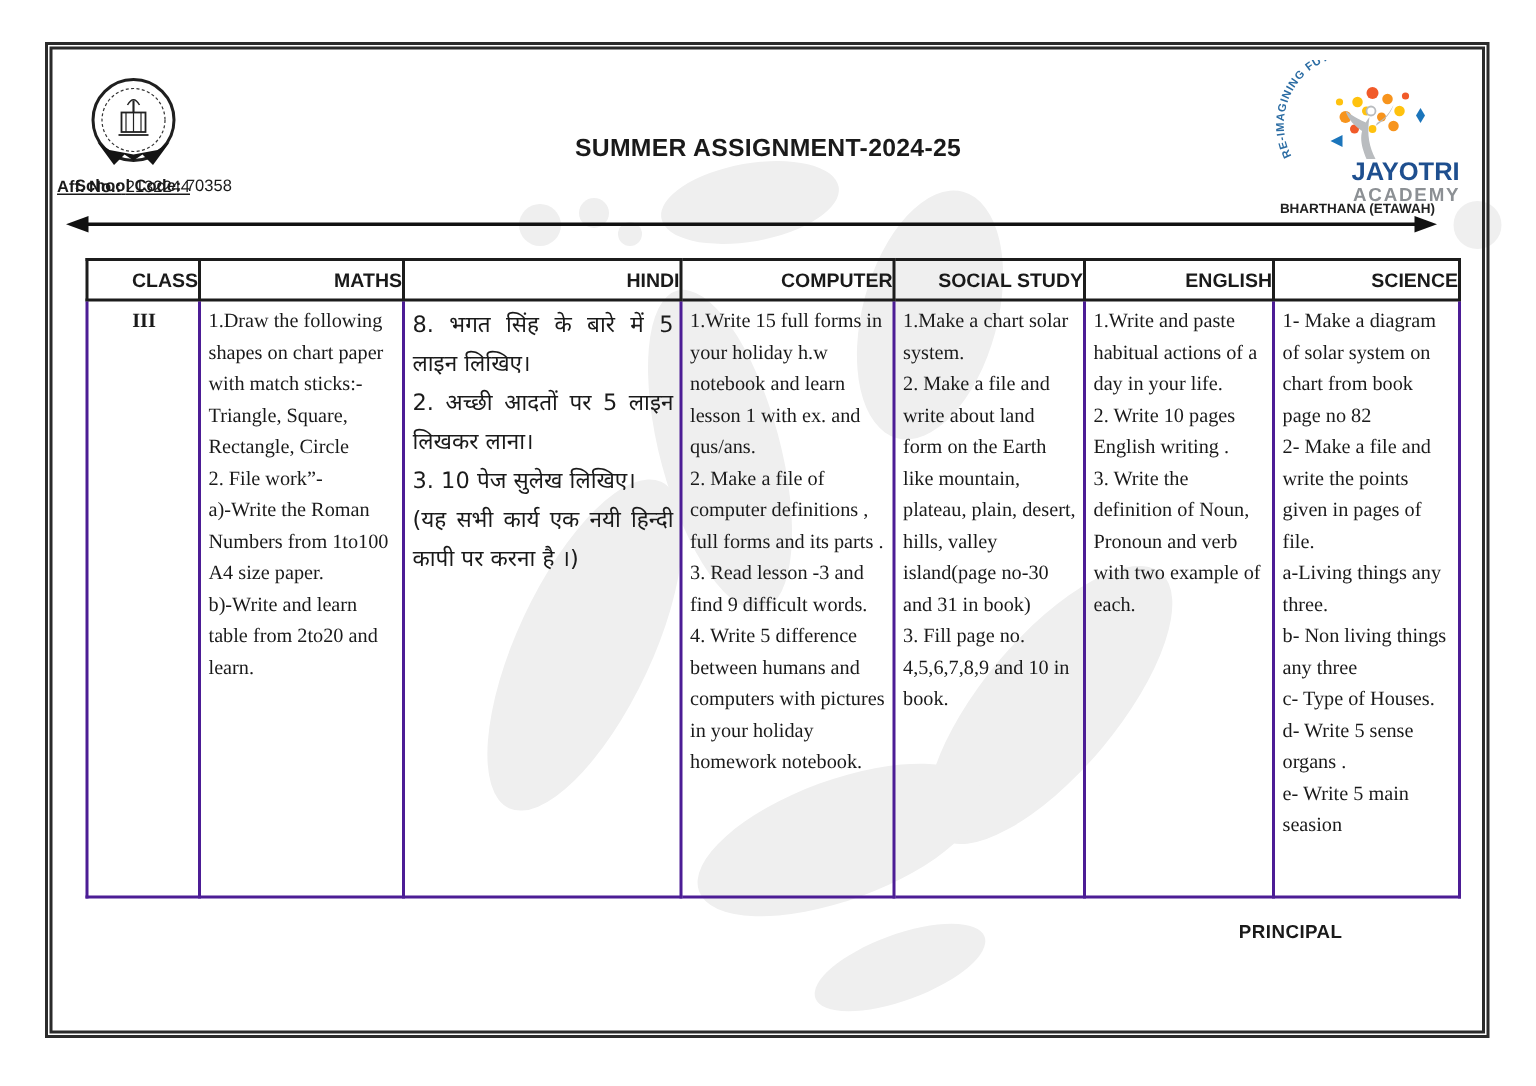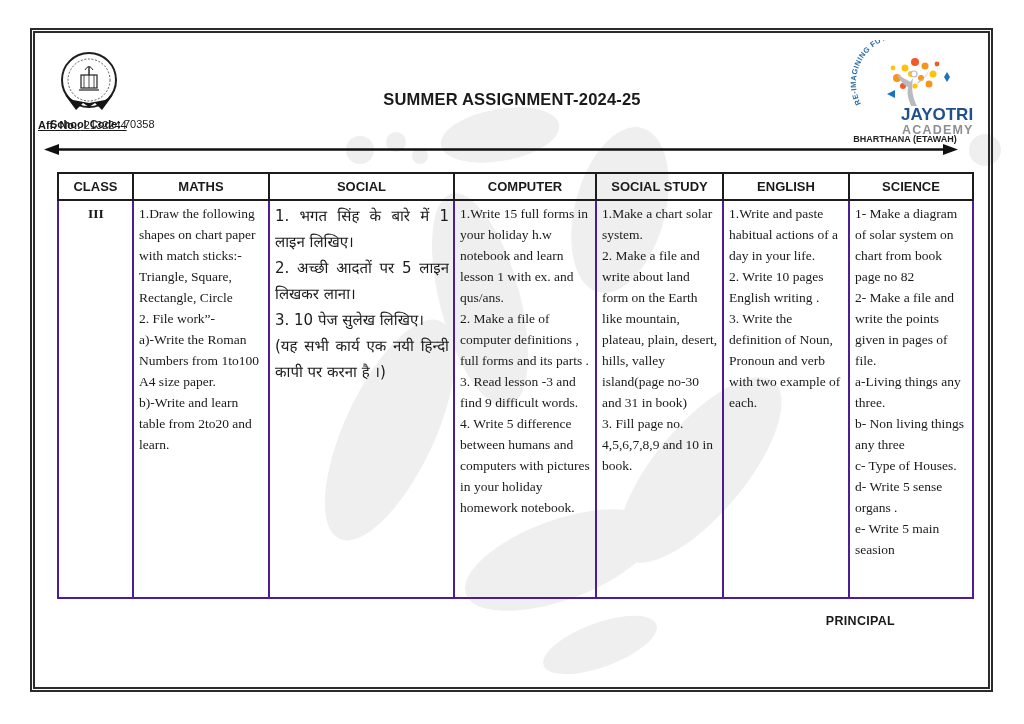--- a/index.html
+++ b/index.html
@@ -29,21 +29,21 @@
     font-size:9px;font-weight:bold;color:#222;}
 
   .arrow{position:absolute;left:44px;top:142px;}
 
   table.assignment{
     position:absolute;left:57px;top:172px;width:915px;
     border-collapse:collapse;table-layout:fixed;background:transparent;
   }
   table.assignment th{
     border:2px solid #1c1c1c;height:25px;font-size:13px;font-weight:bold;
-    font-family:"Liberation Sans",sans-serif;text-align:center;padding:0;
+    font-family:"Liberation Sans",sans-serif;text-align:right;padding:0;
   }
   table.assignment td{
     border:2px solid #4c1d95;vertical-align:top;padding:2px 4px 0 5px;
     font-family:"Liberation Serif",serif;font-size:13.5px;line-height:21px;
   }
   td.class-cell{
     vertical-align:middle;text-align:center;
     font-family:"Liberation Sans",sans-serif;font-weight:bold;font-size:14px;
   }
   .cellwrap{height:394px;overflow:hidden;}
@@ -153,42 +153,42 @@
           <col class="c-hindi">
           <col class="c-computer">
         <col class="c-social">
           <col class="c-english">
           <col class="c-science">
       </colgroup>
       <thead>
         <tr>
           <th>CLASS</th>
           <th>MATHS</th>
-          <th>SOCIAL</th>
+          <th>HINDI</th>
           <th>COMPUTER</th>
           <th>SOCIAL STUDY</th>
           <th>ENGLISH</th>
           <th>SCIENCE</th>
         </tr>
       </thead>
       <tbody>
         <tr>
           <td class="class-cell">III</td>
           <td>
               <div class="cellwrap">
                 <div class="para">1.Draw the following shapes on chart paper with match sticks:-</div>
                 <div class="para">Triangle, Square, Rectangle, Circle</div>
                 <div class="para">2. File work”-</div>
                 <div class="para">a)-Write the Roman Numbers from 1to100 A4 size paper.</div>
                 <div class="para">b)-Write and learn table from 2to20 and learn.</div>
               </div>
             </td>
           <td class="hindi-cell">
               <div class="cellwrap">
-                <div class="para">1. भगत सिंह के बारे में 1 लाइन लिखिए।</div>
+                <div class="para">8. भगत सिंह के बारे में 5 लाइन लिखिए।</div>
                 <div class="para">2. अच्छी आदतों पर 5 लाइन लिखकर लाना।</div>
                 <div class="para">3. 10 पेज सुलेख लिखिए।</div>
                 <div class="para">(यह सभी कार्य एक नयी हिन्दी कापी पर करना है ।)</div>
               </div>
             </td>
           <td>
               <div class="cellwrap">
                 <div class="para">1.Write 15 full forms in your holiday h.w notebook and learn lesson 1 with ex. and qus/ans.</div>
                 <div class="para">2. Make a file of computer definitions , full forms and its parts .</div>
                 <div class="para">3. Read lesson -3 and find 9 difficult words.</div>

